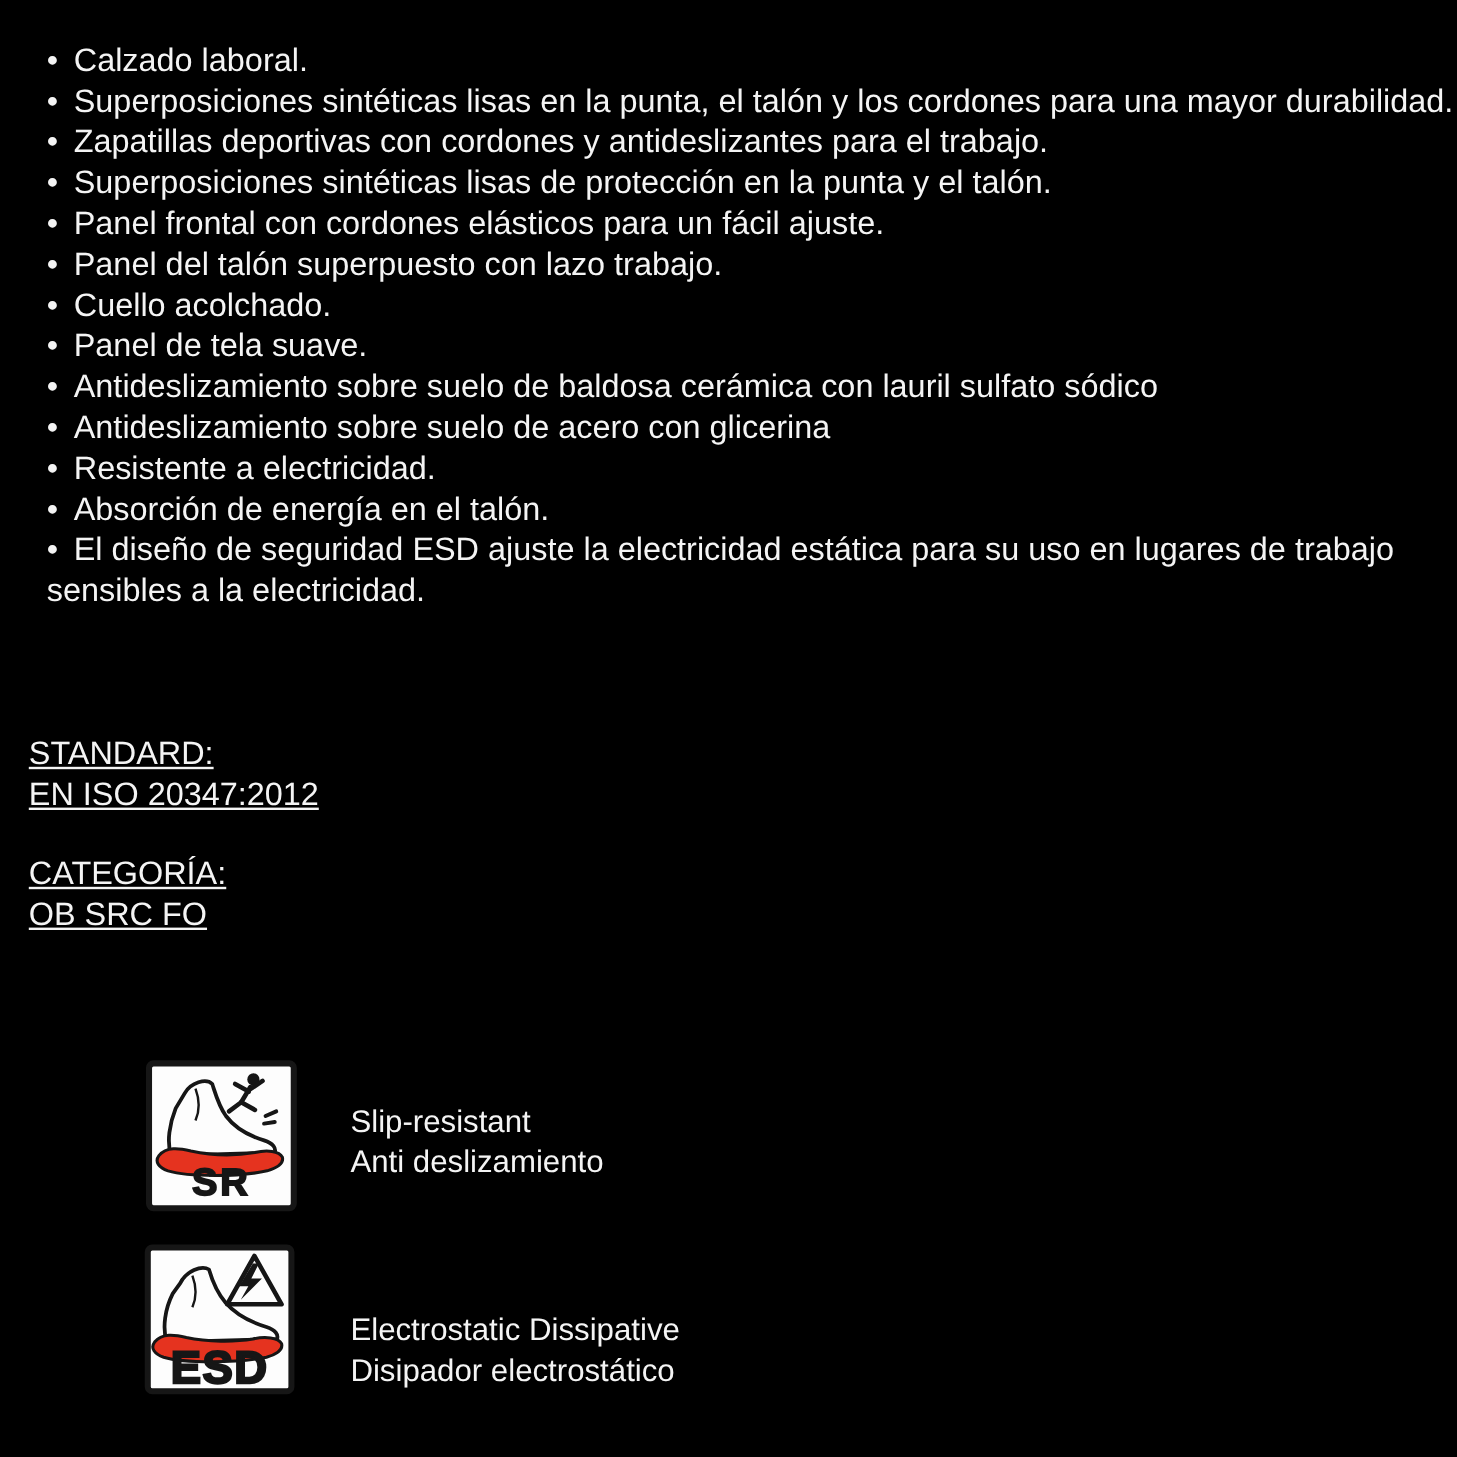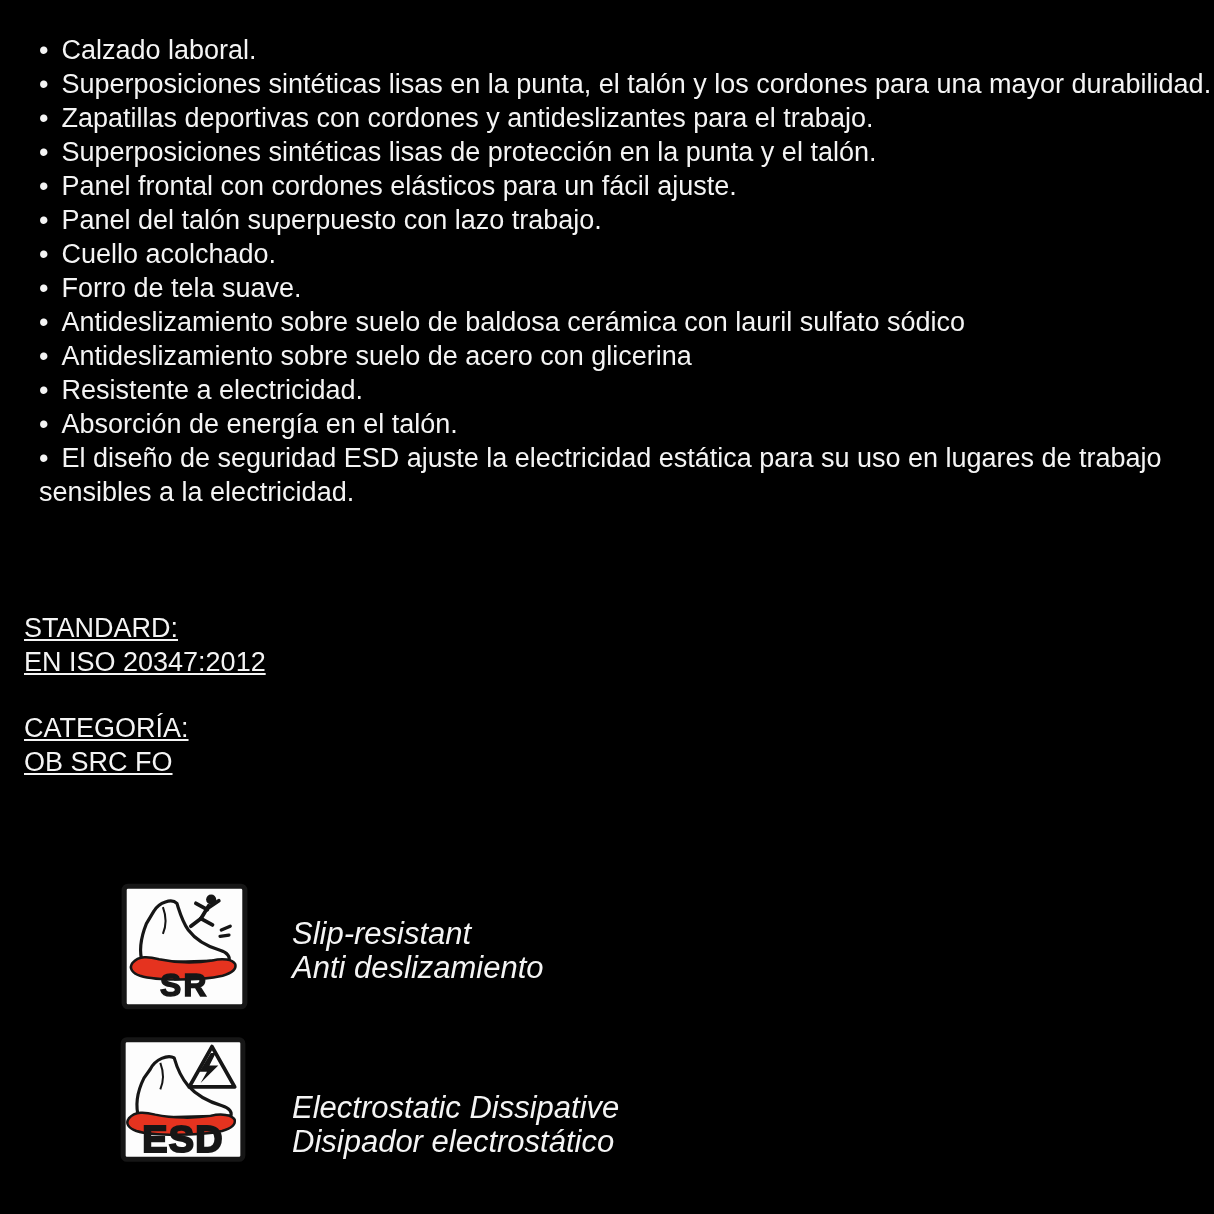--- a/index.html
+++ b/index.html
@@ -32,23 +32,22 @@
   .category-block { top: 711px; }
   .badge-icon-box {
     position: absolute;
     display: block;
   }
   .badge-sr-icon { left: 121px; top: 883px; width: 127px; height: 127px; }
   .badge-esd-icon { left: 120px; top: 1036px; width: 126px; height: 127px; }
   .badge-label {
     position: absolute;
     left: 292px;
-    font-size: 31px;
+    font-size: 26px;
     line-height: 34px;
-    font-style: italic;
   }
   .badge-sr-label { top: 917px; }
   .badge-esd-label { top: 1091px; }
   .badge-code-text {
     font-family: "Liberation Sans", sans-serif;
     font-weight: 900;
   }
 </style>
 </head>
 <body>
@@ -56,21 +55,21 @@
 <div>
 
   <div class="features">
     <p class="feature-item"><span class="bullet">•</span><span>Calzado laboral.</span></p>
     <p class="feature-item"><span class="bullet">•</span><span>Superposiciones sintéticas lisas en la punta, el talón y los cordones para una mayor durabilidad.</span></p>
     <p class="feature-item"><span class="bullet">•</span><span>Zapatillas deportivas con cordones y antideslizantes para el trabajo.</span></p>
     <p class="feature-item"><span class="bullet">•</span><span>Superposiciones sintéticas lisas de protección en la punta y el talón.</span></p>
     <p class="feature-item"><span class="bullet">•</span><span>Panel frontal con cordones elásticos para un fácil ajuste.</span></p>
     <p class="feature-item"><span class="bullet">•</span><span>Panel del talón superpuesto con lazo trabajo.</span></p>
     <p class="feature-item"><span class="bullet">•</span><span>Cuello acolchado.</span></p>
-    <p class="feature-item"><span class="bullet">•</span><span>Forro de tela suave.</span></p>
+    <p class="feature-item"><span class="bullet">•</span><span>Panel de tela suave.</span></p>
     <p class="feature-item"><span class="bullet">•</span><span>Antideslizamiento sobre suelo de baldosa cerámica con lauril sulfato sódico</span></p>
     <p class="feature-item"><span class="bullet">•</span><span>Antideslizamiento sobre suelo de acero con glicerina</span></p>
     <p class="feature-item"><span class="bullet">•</span><span>Resistente a electricidad.</span></p>
     <p class="feature-item"><span class="bullet">•</span><span>Absorción de energía en el talón.</span></p>
     <p class="feature-item"><span class="bullet">•</span><span>El diseño de seguridad ESD ajuste la electricidad estática para su uso en lugares de trabajo sensibles a la electricidad.</span></p>
   </div>
 
   <div class="block standard-block">
     <div>STANDARD:</div>
     <div>EN ISO 20347:2012</div>

